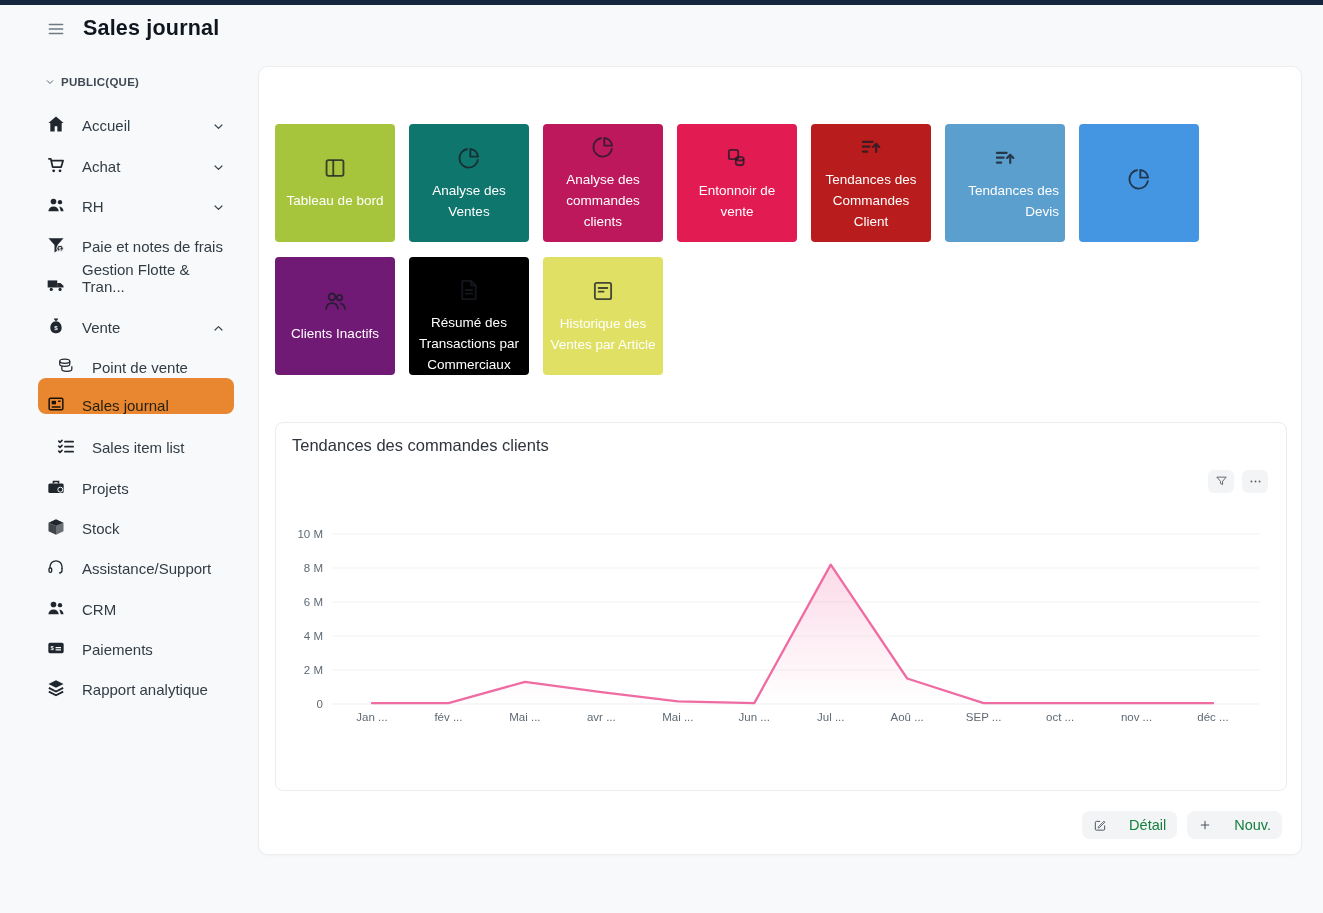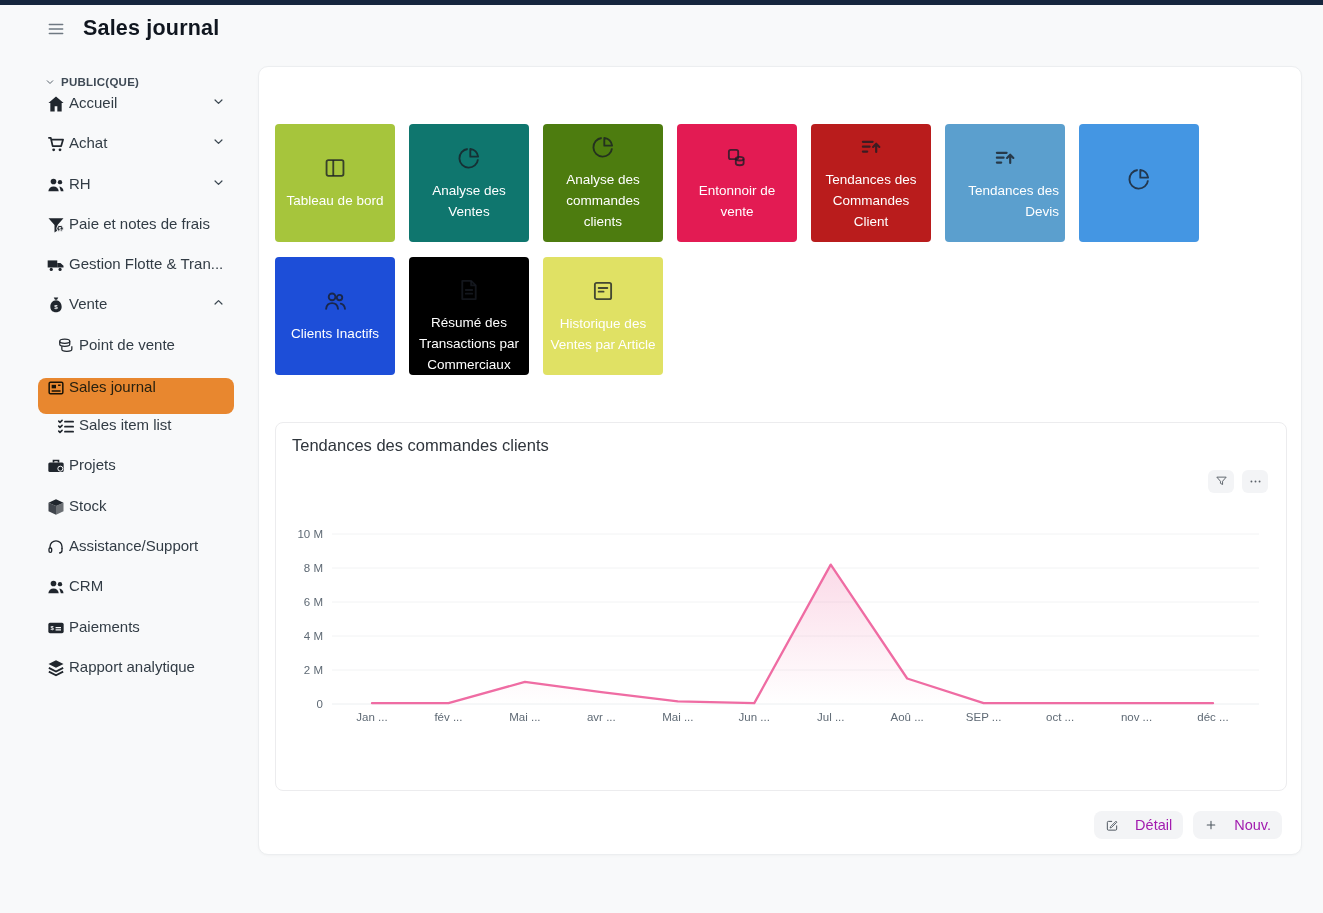--- a/index.html
+++ b/index.html
@@ -12,21 +12,21 @@
   .header{position:absolute;top:16px;left:46px;display:flex;align-items:center;gap:17px}
   .hamburger{width:20px;height:20px;color:#6f7982;cursor:pointer;background:none;border:none;padding:0}
   .page-title{font-size:21.5px;font-weight:700;color:#10161f;letter-spacing:.2px}
 
   
   .sidebar{position:absolute;left:38px;top:76px;width:196px}
   .side-section{display:flex;align-items:center;gap:5px;padding-left:6px;margin-bottom:6px;
     color:#3f4a55;font-size:11.5px;font-weight:700;letter-spacing:.25px;cursor:pointer}
   .side-section .sicn{width:12px;height:12px;color:#5b656e}
   .side-items{display:flex;flex-direction:column}
-  .side-item{height:40.3px;display:flex;align-items:flex-start;gap:3px;padding:0 8px;
+  .side-item{height:40.3px;display:flex;align-items:flex-end;gap:16px;padding:0 8px;
     font-size:15px;color:#323c45;cursor:pointer;border-radius:8px;box-sizing:border-box}
   .side-item .icn{width:20px;height:20px;flex:0 0 20px;color:#20262d;display:flex}
   .side-item.indent{margin-left:10px}
   .side-item.active{background:#e8872f;height:36px;margin:2px 0;color:#27200f}
   .side-item.active .icn{color:#191307}
   .side-item .chev{margin-left:auto;width:15px;height:15px;color:#3c4852}
   .icn svg,.sicn svg,.chev svg,.ticn svg,.tbicn svg,.fbicn svg,.hamburger svg{width:100%;height:100%;display:block;fill:currentColor}
 
   
   .main-card{position:absolute;left:258px;top:66px;width:1044px;height:789px;background:#fff;
@@ -43,21 +43,21 @@
   .chart-title{position:absolute;left:16px;top:13px;font-size:16.5px;color:#2f353c}
   .chart-tools{position:absolute;right:18px;top:47px;display:flex;gap:8px}
   .tool-btn{width:26px;height:23px;background:#f3f4f6;border:none;border-radius:6px;cursor:pointer;
     display:flex;align-items:center;justify-content:center;color:#5a6068;padding:0}
   .tbicn{width:15px;height:15px;display:flex}
   #trend-chart{position:absolute;left:0;top:0}
 
   
   .footer-btns{position:absolute;right:19px;bottom:15px;display:flex;gap:10px}
   .fbtn{height:28px;padding:0 11px;background:#f3f4f6;border:none;border-radius:8px;cursor:pointer;
-    display:flex;align-items:center;gap:16px;font-size:14.5px;color:#a21caf;font-family:inherit}
+    display:flex;align-items:center;gap:22px;font-size:14.5px;color:#15803d;font-family:inherit}
   .fbicn{width:14px;height:14px;display:flex;color:#4c555e}
 </style>
 </head>
 <body>
 
 <div class="topbar"></div>
 
 <div class="header">
   <button class="hamburger">
       <svg viewBox="0 0 24 24">
@@ -263,21 +263,21 @@
       </div>
       <div class="tile" style="background: #0f766e;">
         <span class="ticn">
           <svg viewBox="0 0 24 24">
             <path d="M20.3 13.2A8.6 8.6 0 1 1 10.8 3.7" fill="none" stroke="currentColor" stroke-width="1.7"></path>
             <path d="M13.2 10.8V3.6a8.7 8.7 0 0 1 7.2 7.2z" fill="none" stroke="currentColor" stroke-width="1.7" stroke-linejoin="round"></path>
           </svg>
         </span>
         <span>Analyse des Ventes</span>
       </div>
-      <div class="tile" style="background: #4d7c0f;">
+      <div class="tile" style="background: #be185d;">
         <span class="ticn">
           <svg viewBox="0 0 24 24">
             <path d="M20.3 13.2A8.6 8.6 0 1 1 10.8 3.7" fill="none" stroke="currentColor" stroke-width="1.7"></path>
             <path d="M13.2 10.8V3.6a8.7 8.7 0 0 1 7.2 7.2z" fill="none" stroke="currentColor" stroke-width="1.7" stroke-linejoin="round"></path>
           </svg>
         </span>
         <span>Analyse des commandes clients</span>
       </div>
       <div class="tile" style="background: rgb(227, 27, 83);">
         <span class="ticn">
@@ -308,21 +308,21 @@
         <span>Tendances des Devis</span>
       </div>
       <div class="tile" style="background: rgb(68, 150, 227);">
         <span class="ticn">
           <svg viewBox="0 0 24 24">
             <path d="M20.3 13.2A8.6 8.6 0 1 1 10.8 3.7" fill="none" stroke="currentColor" stroke-width="1.7"></path>
             <path d="M13.2 10.8V3.6a8.7 8.7 0 0 1 7.2 7.2z" fill="none" stroke="currentColor" stroke-width="1.7" stroke-linejoin="round"></path>
           </svg>
         </span>
       </div>
-      <div class="tile" style="background: #1d4ed8;">
+      <div class="tile" style="background: #701a75;">
         <span class="ticn">
           <svg viewBox="0 0 24 24">
             <circle cx="9.3" cy="8.2" r="3.1" fill="none" stroke="currentColor" stroke-width="1.7"></circle>
             <path d="M3.8 19.2c.4-3.2 2.6-5.2 5.5-5.2s5.1 2 5.5 5.2" fill="none" stroke="currentColor" stroke-width="1.7" stroke-linecap="round"></path>
             <circle cx="16.2" cy="8.8" r="2.5" fill="none" stroke="currentColor" stroke-width="1.7"></circle>
             <path d="M17.3 14.4c2.2.5 3.6 2.2 3.9 4.8" fill="none" stroke="currentColor" stroke-width="1.7" stroke-linecap="round"></path>
           </svg>
         </span>
         <span>Clients Inactifs</span>
       </div>

